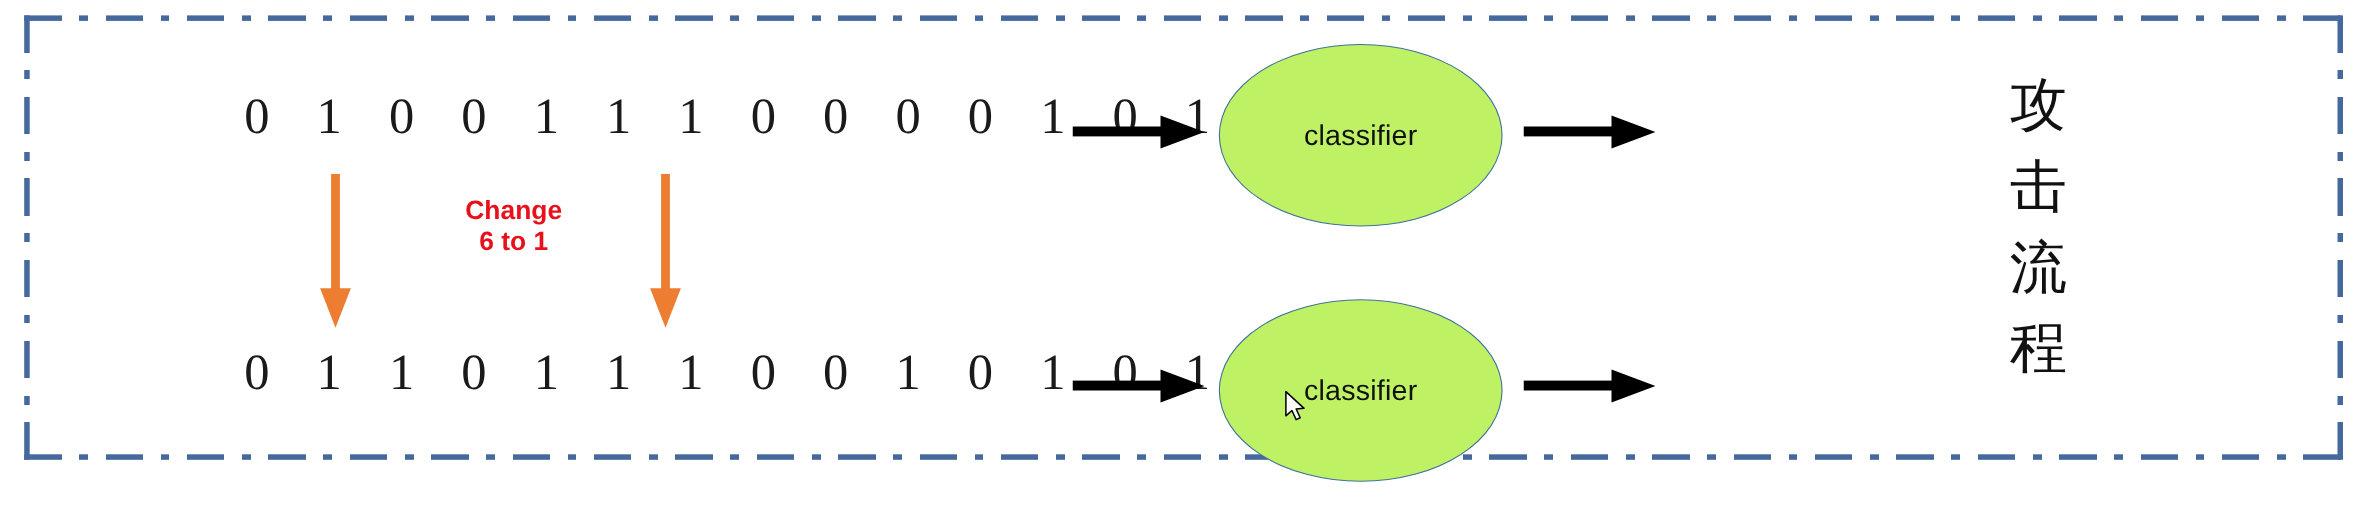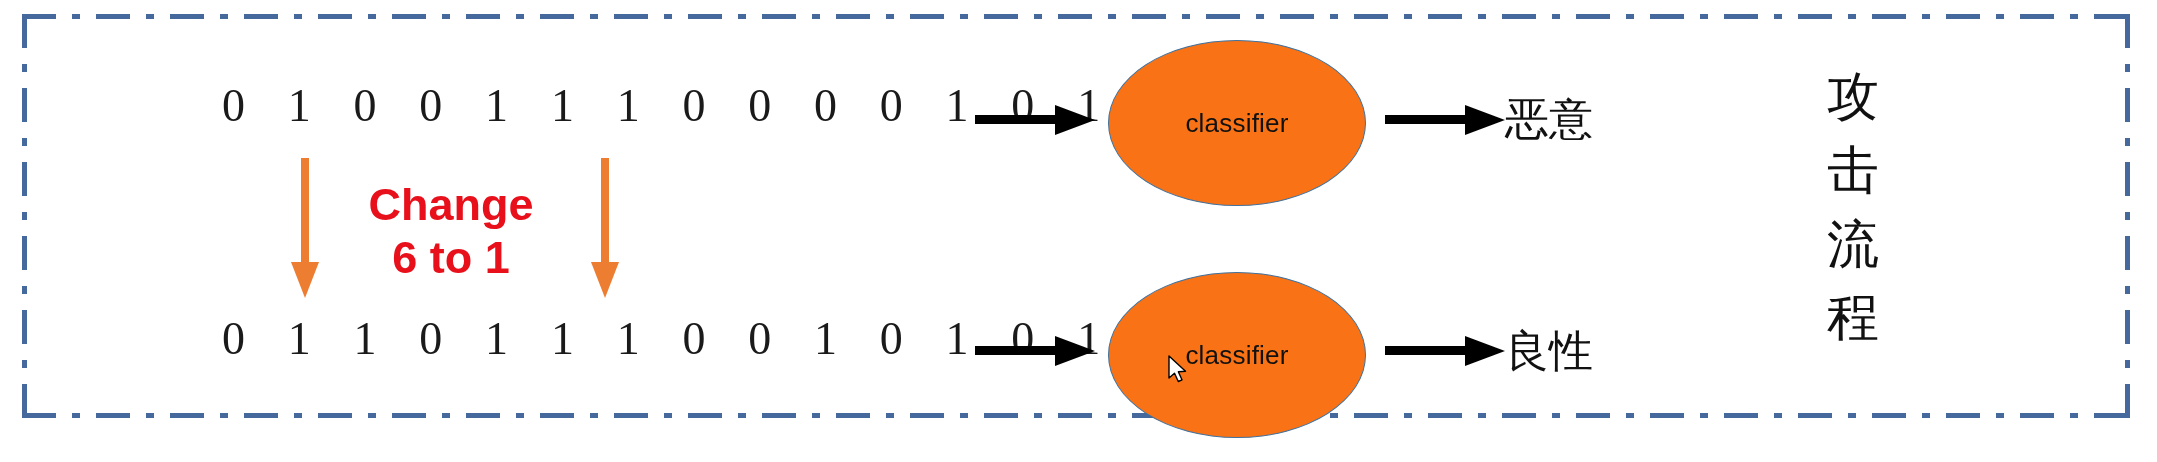--- a/index.html
+++ b/index.html
@@ -70,27 +70,27 @@
     letter-spacing: 0.34em;
     white-space: nowrap;
     line-height: 1;
   }
   #bits-top    { left: 222px; top: 83px; }
   #bits-bottom { left: 222px; top: 316px; }
 
   
   #change-label {
     position: absolute;
-    left: 336px;
+    left: 352px;
     top: 178px;
     width: 230px;
     text-align: center;
     color: #e8101b;
     font-weight: bold;
-    font-size: 45px;
+    font-size: 24px;
     line-height: 1.18;
     font-family: "Liberation Sans", sans-serif;
   }
   #change-label div { white-space: nowrap; }
 
   
   .orange-arrow {
     position: absolute;
     width: 34px;
     height: 140px;
@@ -108,21 +108,21 @@
   #arrow-top-out   { left: 1385px; top: 103px; }
   #arrow-bot-in    { left: 975px;  top: 334px; }
   #arrow-bot-out   { left: 1385px; top: 334px; }
 
   
   .classifier {
     position: absolute;
     width: 256px;
     height: 164px;
     border-radius: 50%;
-    background: #f97316;
+    background: #bef264;
     border: 1.5px solid #41719c;
     display: flex;
     align-items: center;
     justify-content: center;
   }
   .classifier-label {
     font-family: "Liberation Sans", sans-serif;
     font-size: 26px;
     color: #111111;
     letter-spacing: 0.2px;
@@ -225,23 +225,21 @@
   </div>
 
   <div class="classifier" id="classifier-top">
     <span class="classifier-label">classifier</span>
   </div>
 
   <div class="classifier" id="classifier-bottom">
     <span class="classifier-label">classifier</span>
   </div>
 
-  <div class="cn-output" id="output-top">恶意</div>
-
-  <div class="cn-output" id="output-bottom">良性</div>
+
 
   <div id="vertical-caption">
     <span>攻</span>
     <span>击</span>
     <span>流</span>
     <span>程</span>
   </div>
 
   <div id="cursor">
     <svg width="22" height="32" viewBox="0 0 22 32">

